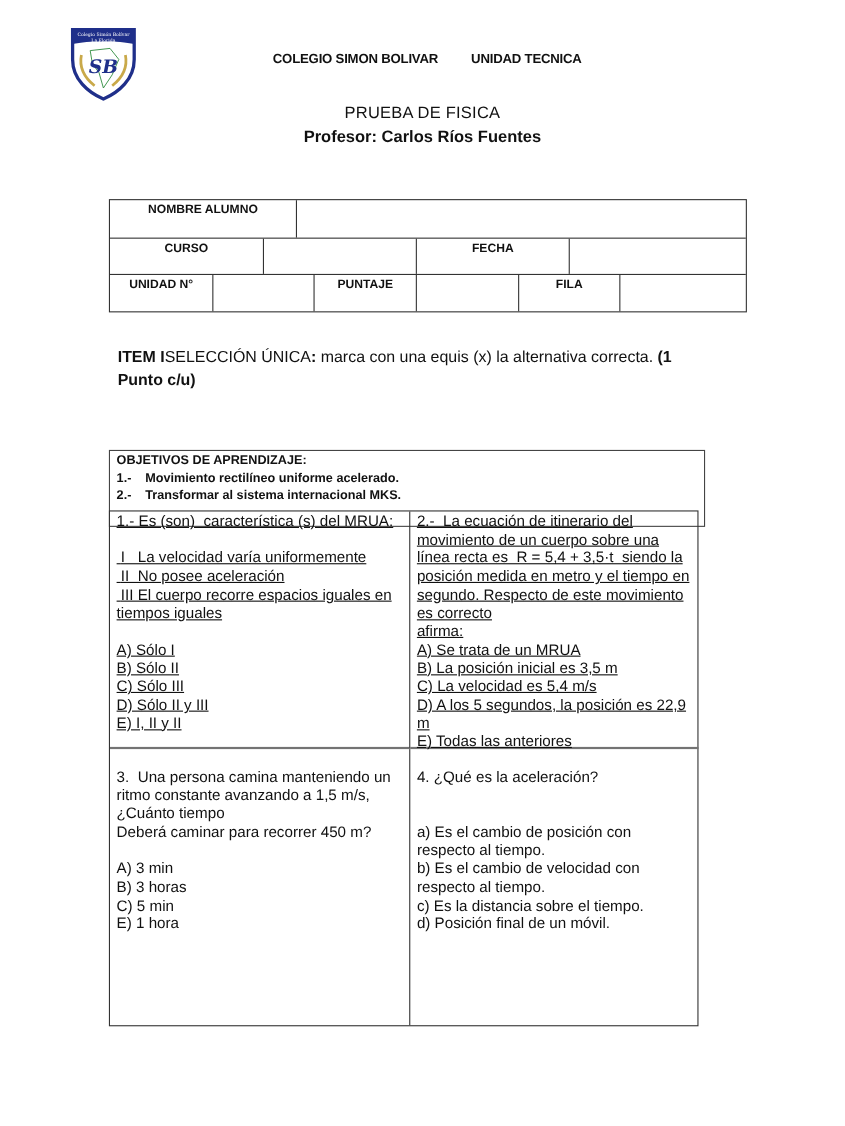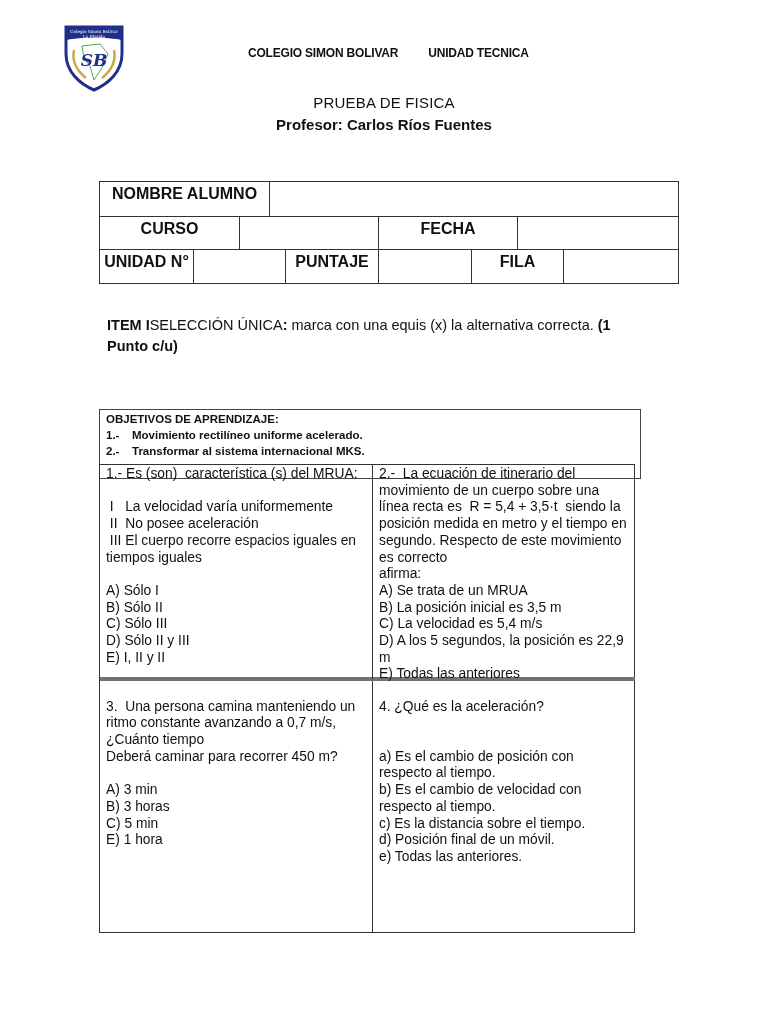--- a/index.html
+++ b/index.html
@@ -14,38 +14,38 @@
   
   #school-header { left:248px; top:46px; font-size:12px; font-weight:bold; white-space:nowrap; letter-spacing:-0.2px; }
   #school-header span.gap { display:inline-block; width:30px; }
   #test-title { left:0; width:768px; top:94px; text-align:center; font-size:15px; letter-spacing:0.2px; }
   #teacher { left:0; width:768px; top:116px; text-align:center; font-size:15px; font-weight:bold; }
 
   
   #info-table { left:99px; top:181px; width:580px; border:1px solid #333; box-sizing:border-box; }
   .info-row { display:flex; border-top:1px solid #333; box-sizing:border-box; }
   .info-row:first-child { border-top:none; }
-  .info-cell { border-left:1px solid #333; box-sizing:border-box; font-size:16px; font-weight:bold; text-align:center; padding-top:3px; }
+  .info-cell { border-left:1px solid #333; box-sizing:border-box; font-size:11px; font-weight:bold; text-align:center; padding-top:3px; }
   .info-cell:first-child { border-left:none; }
   .row1 { height:34px; } .row2 { height:33px; } .row3 { height:34px; }
 
   
   #item-heading { left:107px; top:315px; width:540px; font-size:14.5px; line-height:21px; }
   #item-heading b { font-weight:bold;margin-top:24px; }
 
   
   #objectives { left:99px; top:370px; width:542px; height:70px; border:1px solid #444; box-sizing:border-box; padding:1px 6px; font-size:11.5px; font-weight:bold; line-height:16px;margin-top:39px; }
   .obj-item { display:flex; }
   .obj-num { width:26px; }
 
   
   #questions { left:99px; top:464px; width:536px; height:469px; border:1px solid #333; box-sizing:border-box; display:grid; grid-template-columns:273px 262px; grid-template-rows:216px 251px; }
   .q-cell { box-sizing:border-box; padding:1px 6px; font-size:13.8px; line-height:16.7px; color:#111; }
   .q-cell.left { border-right:1px solid #333; }
-  .q-cell.top { border-bottom:4px solid #737373; }
+  .q-cell.top { border-bottom:2px solid #737373;text-decoration:underline; }
   .line { display:block; white-space:pre-wrap; }
   .blank { height:16.7px; }
 </style>
 </head>
 <body>
 
 <div id="logo" class="abs">
   <svg width="68" height="68" viewBox="0 0 68 68">
     <path d="M6 3 L62 3 L62 30 C62 48 48 60 34 66 C20 60 6 48 6 30 Z" fill="#ffffff" stroke="#1f2f8a" stroke-width="3"></path>
     <path d="M6 3 L62 3 L62 16 C48 13 20 13 6 16 Z" fill="#1f2f8a"></path>
@@ -127,35 +127,34 @@
     <span class="line">A) Se trata de un MRUA</span>
     <span class="line">B) La posición inicial es 3,5 m</span>
     <span class="line">C) La velocidad es 5,4 m/s</span>
     <span class="line">D) A los 5 segundos, la posición es 22,9</span>
     <span class="line">m</span>
     <span class="line">E) Todas las anteriores</span>
   </div>
   <div class="q-cell left">
     <span class="line blank"></span>
     <span class="line">3.  Una persona camina manteniendo un</span>
-    <span class="line">ritmo constante avanzando a 0,7 m/s,</span>
+    <span class="line">ritmo constante avanzando a 1,5 m/s,</span>
     <span class="line">¿Cuánto tiempo</span>
     <span class="line">Deberá caminar para recorrer 450 m?</span>
     <span class="line blank"></span>
     <span class="line">A) 3 min</span>
     <span class="line">B) 3 horas</span>
     <span class="line">C) 5 min</span>
     <span class="line">E) 1 hora</span>
   </div>
   <div class="q-cell">
     <span class="line blank"></span>
     <span class="line">4. ¿Qué es la aceleración?</span>
     <span class="line blank"></span>
     <span class="line blank"></span>
     <span class="line">a) Es el cambio de posición con</span>
     <span class="line">respecto al tiempo.</span>
     <span class="line">b) Es el cambio de velocidad con</span>
     <span class="line">respecto al tiempo.</span>
     <span class="line">c) Es la distancia sobre el tiempo.</span>
     <span class="line">d) Posición final de un móvil.</span>
-    <span class="line">e) Todas las anteriores.</span>
   </div>
 </div>
 
 </body></html>

